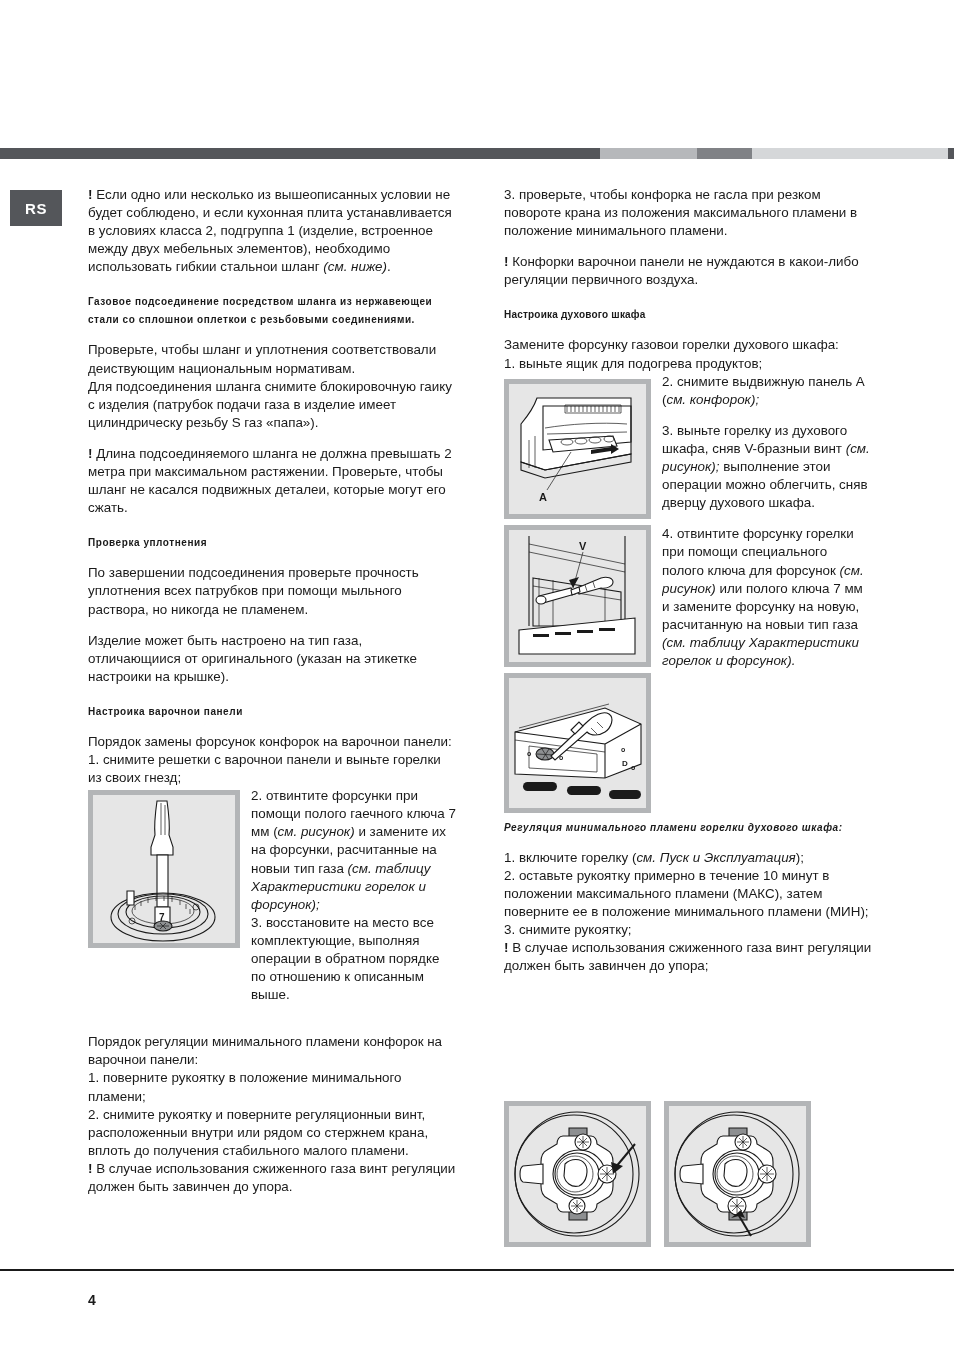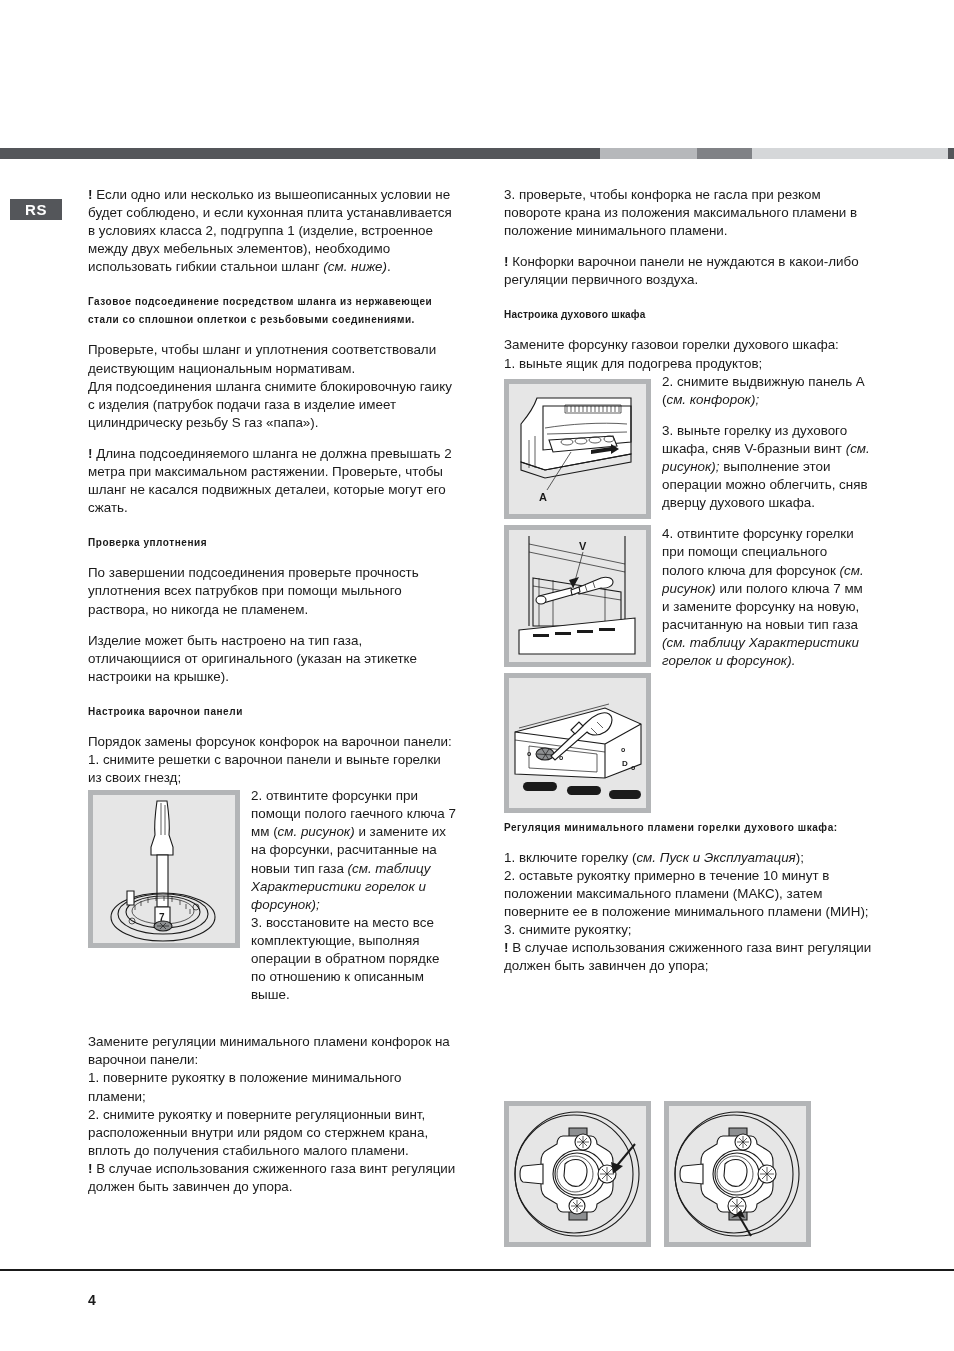--- a/index.html
+++ b/index.html
@@ -26,30 +26,29 @@
   .seg-a { width: 600px; background: #54565a; }
   .seg-b { width: 97px;  background: #b6b8bb; }
   .seg-c { width: 55px;  background: #808286; }
   .seg-d { width: 196px; background: #d5d7d9; }
   .seg-e { width: 6px;   background: #54565a; }
 
   
   .lang-badge {
     position: absolute;
     left: 10px; top: 190px;
-    width: 52px; height: 21px;
+    width: 52px; height: 36px;
     background: #54565a;
     color: #ffffff;
     font-size: 15px;
     font-weight: bold;
     letter-spacing: .5px;
     display: flex;
     align-items: center;
     justify-content: center;
-    margin-top: 9px;
   }
 
   
   .col {
     position: absolute;
     top: 186px;
     width: 368px;
     font-size: 13.4px;
     line-height: 18.1px;
   }
@@ -195,21 +194,21 @@
         <path class="stroke-thin" d="M64 131 l12 0 M67 128 l6 6 M73 128 l-6 6"></path>
       </svg>
     </div>
   </div>
 
   <div class="flowtext">
     <p class="tight"><span>2. отвинтите форсунки при помощи полого гаечного ключа 7 мм (</span><span class="it">см. рисунок)</span><span> и замените их на форсунки, расчитанные на новыи тип газа </span><span class="it">(см. таблицу Характеристики горелок и форсунок);</span></p>
     <p>3. восстановите на место все комплектующие, выполняя операции в обратном порядке по отношению к описанным выше.</p>
   </div>
 
-  <p class="tight" style="margin-top:16px;">Замените регуляции минимального пламени конфорок на варочнои панели:</p>
+  <p class="tight" style="margin-top:16px;">Порядок регуляции минимального пламени конфорок на варочнои панели:</p>
   <p class="tight">1. поверните рукоятку в положение минимального пламени;</p>
   <p class="tight">2. снимите рукоятку и поверните регуляционныи винт, расположенныи внутри или рядом со стержнем крана, вплоть до получения стабильного малого пламени.</p>
   <p><span class="bang">!</span> <span>В случае использования сжиженного газа винт регуляции должен быть завинчен до упора.</span></p>
 </div>
 
 <div class="col col-right">
 
   <p>3. проверьте, чтобы конфорка не гасла при резком повороте крана из положения максимального пламени в положение минимального пламени.</p>
 
   <p><span class="bang">!</span> <span>Конфорки варочнои панели не нуждаются в какои-либо регуляции первичного воздуха.</span></p>
@@ -316,21 +315,21 @@
           <rect x="100" y="112" width="32" height="9" rx="4.5"></rect>
         </g>
       </svg>
     </div>
   </div>
 
   <div class="flowtext">
     <p><span>4. отвинтите форсунку горелки при помощи специального полого ключа для форсунок </span><span class="it">(см. рисунок)</span><span> или полого ключа 7 мм и замените форсунку на новую, расчитанную на новыи тип газа </span><span class="it">(см. таблицу Характеристики горелок и форсунок).</span></p>
   </div>
 
-  <h3 class="sub" style="clear:left;margin-top:14px;">Регуляция минимального пламени горелки духового шкафа:</h3>
+  <h3 class="sub" style="clear:left;margin-top:14px;font-style:italic;">Регуляция минимального пламени горелки духового шкафа:</h3>
 
   <p class="tight"><span>1. включите горелку (</span><span class="it">см. Пуск и Эксплуатация</span><span>);</span></p>
   <p class="tight">2. оставьте рукоятку примерно в течение 10 минут в положении максимального пламени (МАКС), затем поверните ее в положение минимального пламени (МИН);</p>
   <p class="tight">3. снимите рукоятку;</p>
   <p><span class="bang">!</span> <span>В случае использования сжиженного газа винт регуляции должен быть завинчен до упора;</span></p>
 </div>
 
 <div class="bottom-figs">
 
   <div class="fig">

